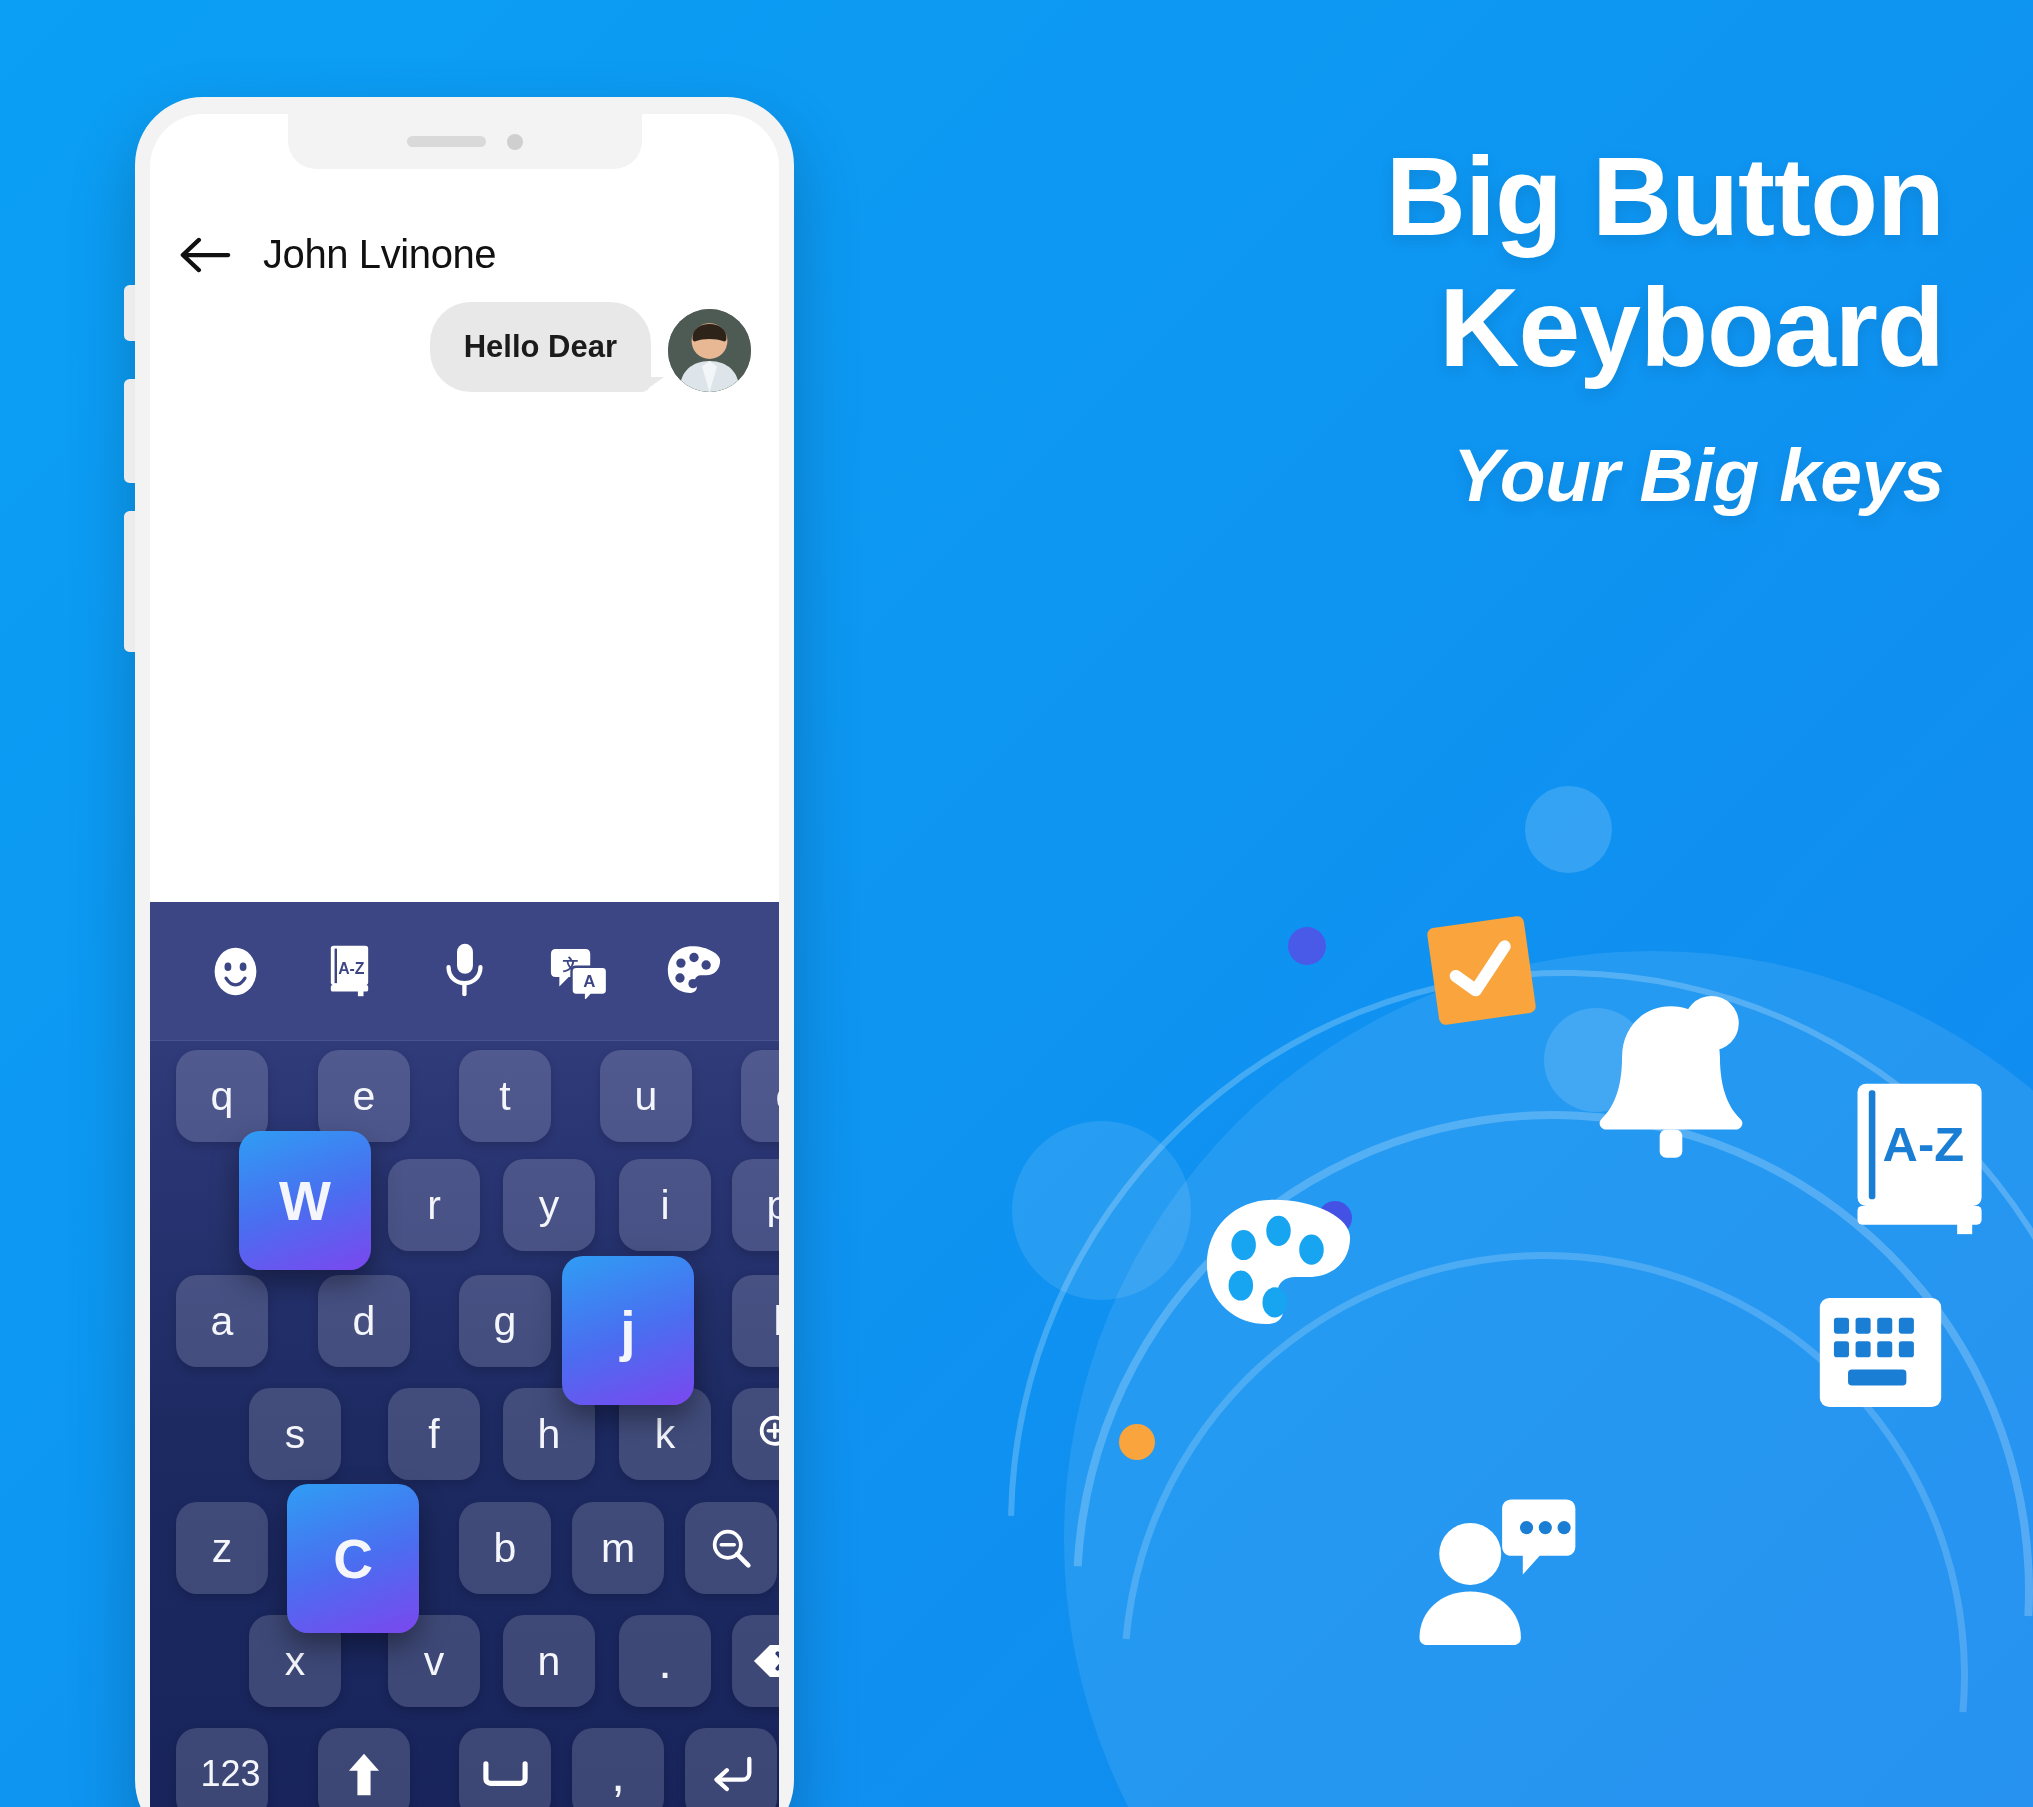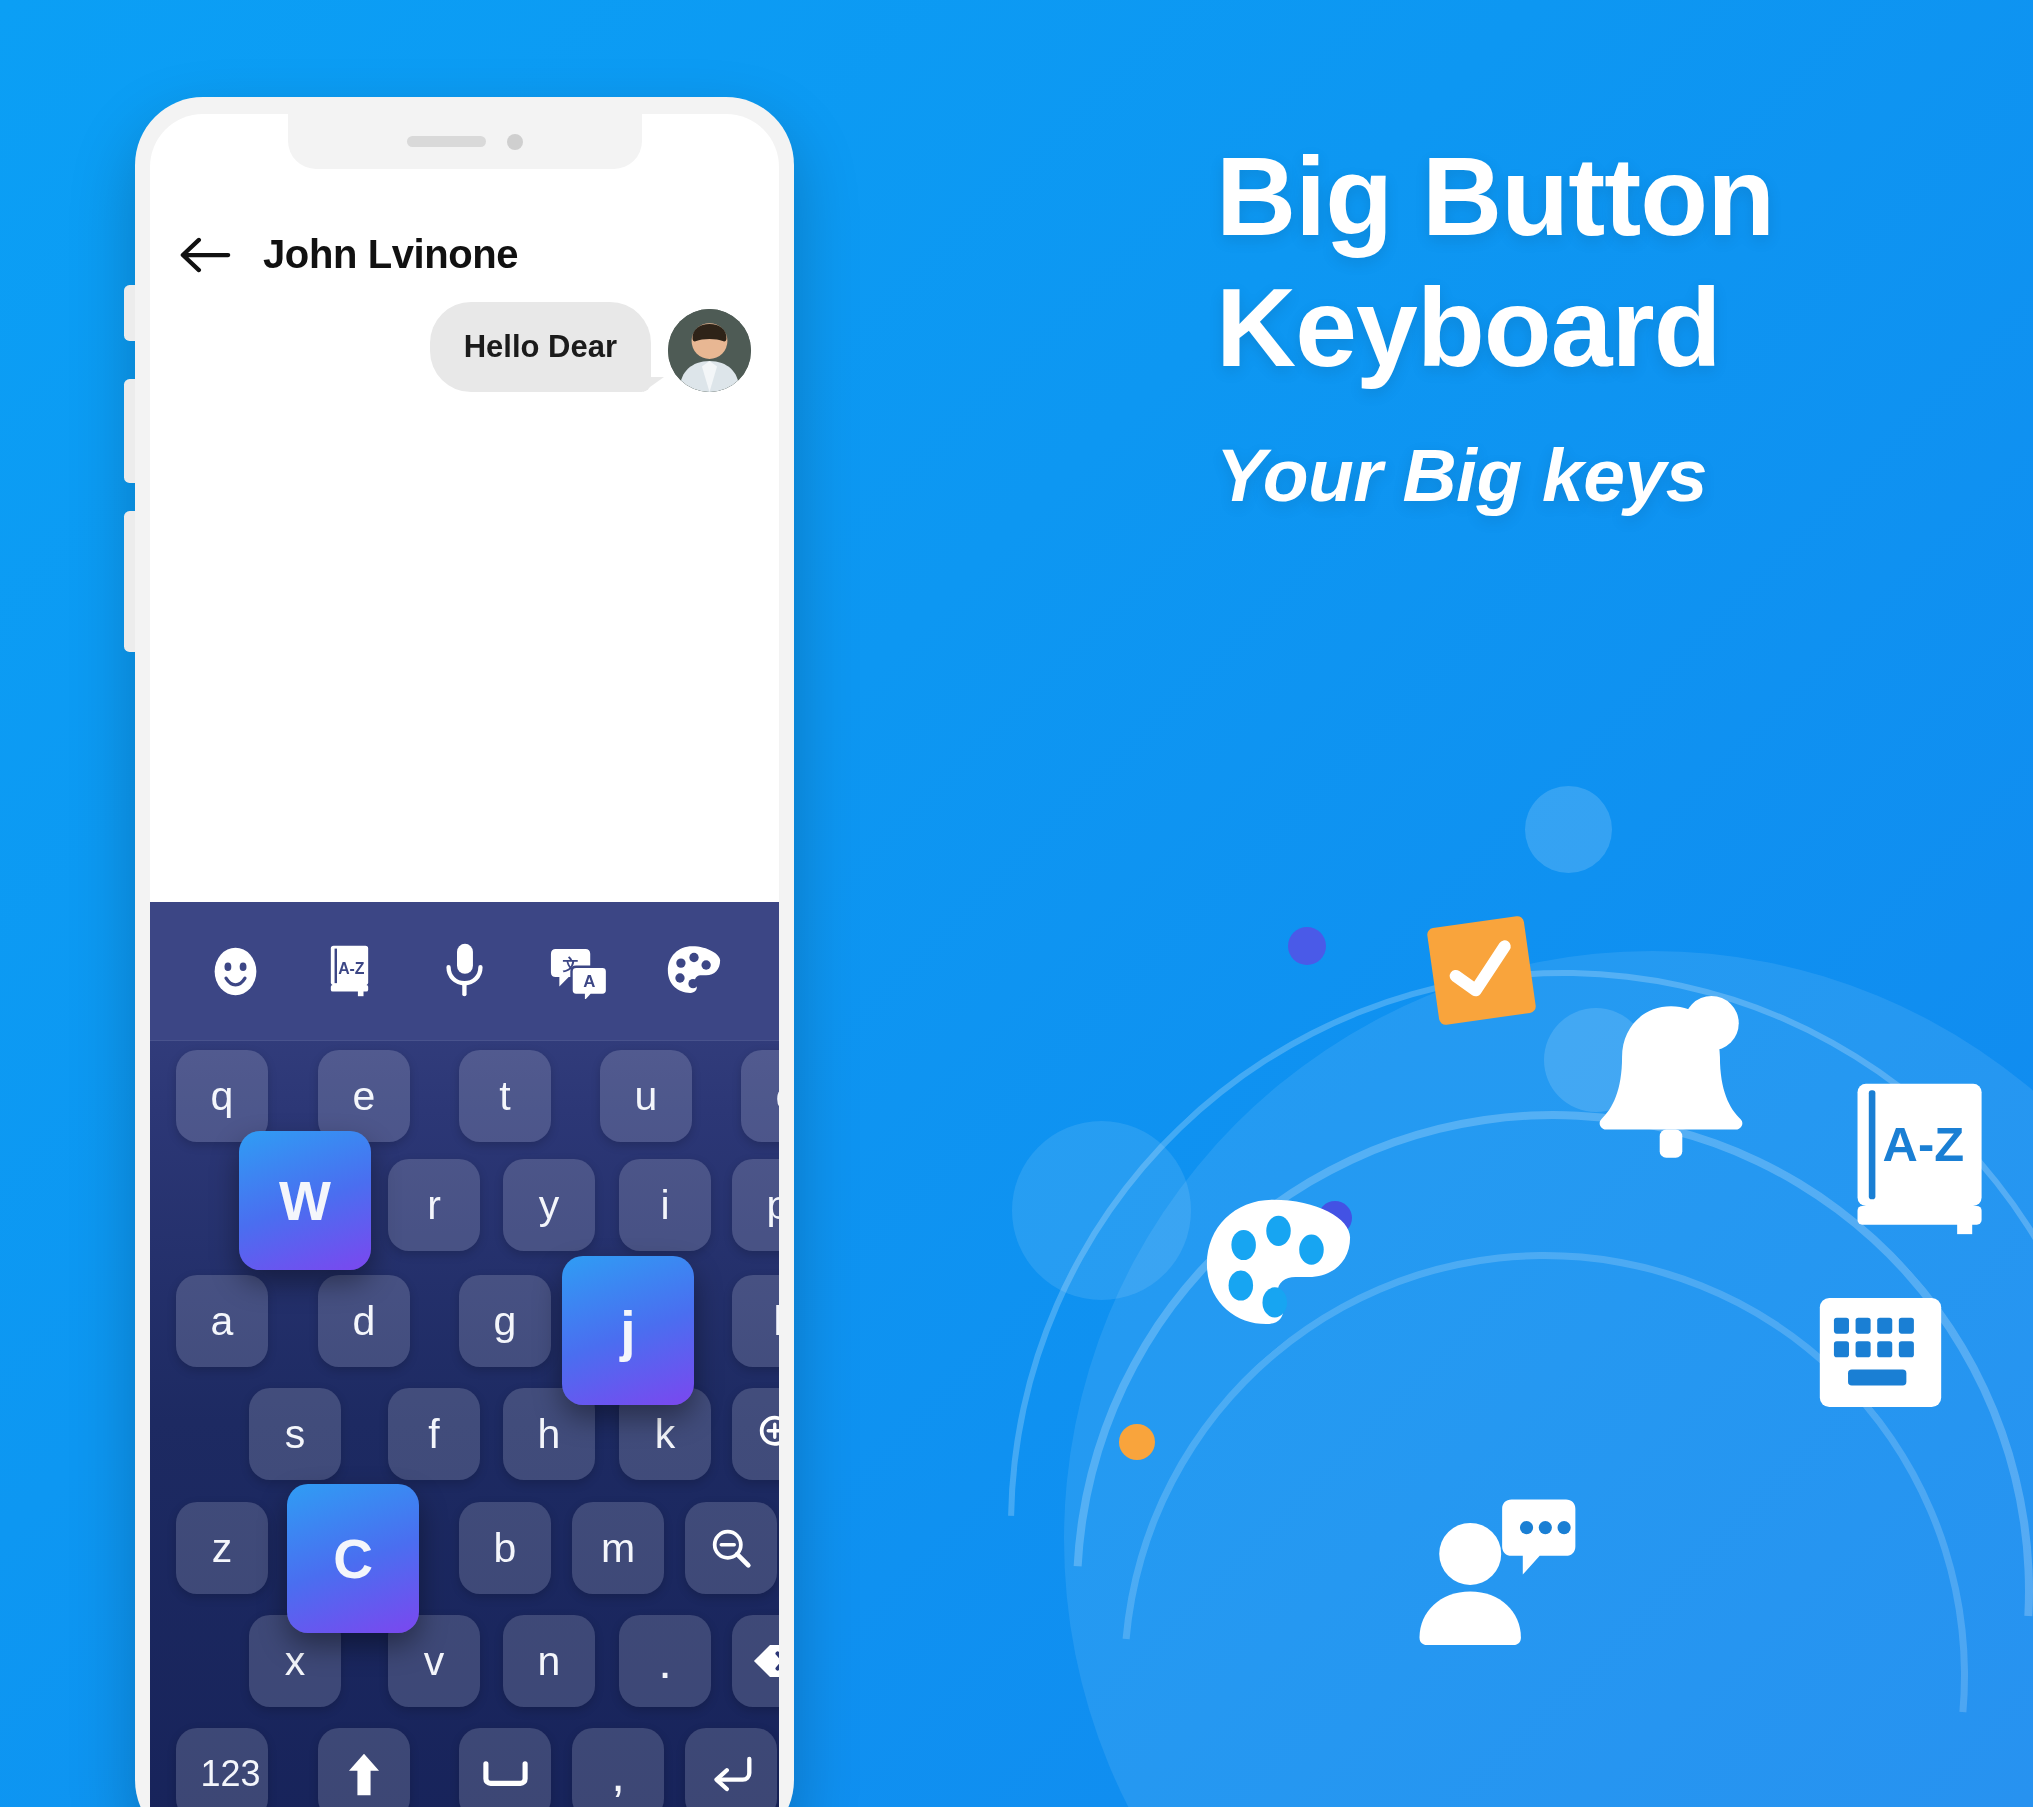--- a/index.html
+++ b/index.html
@@ -72,21 +72,21 @@
 
   
   .chat-header {
     display: flex; align-items: center;
     gap: 32px;
     padding: 118px 0 0 30px;
   }
   .back-arrow { width: 51px; height: 36px; position: relative; cursor: pointer; }
   .back-arrow svg { display: block; }
   .contact-name {
-    font-size: 40px; font-weight: 700; color: #111;
+    font-size: 40px; font-weight: 400; color: #111;
     letter-spacing: -0.4px;
   }
 
   
   .messages { padding: 24.5px 28px 0 28px; }
   .msg-row { display: flex; align-items: flex-end; gap: 17px; margin-bottom: 24.5px; }
   .msg-row.out { justify-content: flex-end; }
   .avatar {
     width: 83px; height: 83px; border-radius: 50%;
     flex: 0 0 83px;
@@ -196,23 +196,23 @@
     background: linear-gradient(160deg, #2f9df4 0%, #4a6ef0 52%, #7b47ef 100%);
     font-size: 55px; font-weight: 600;
     box-shadow: 0 13px 28px rgba(0,0,0,0.38);
     z-index: 4;
   }
   .key svg { display: block; }
 
   
   .promo {
     position: absolute;
-    left: 1216px; top: 132px;
+    left: 1144px; top: 132px;
     width: 800px;
-    text-align: left;
+    text-align: right;
     z-index: 3;
   }
   .promo h1 {
     color: #fff;
     font-size: 111px;
     font-weight: 700;
     line-height: 1.18;
     letter-spacing: -0.9px;
     text-shadow: 0 4.7px 15px rgba(0,0,0,0.10);
   }

